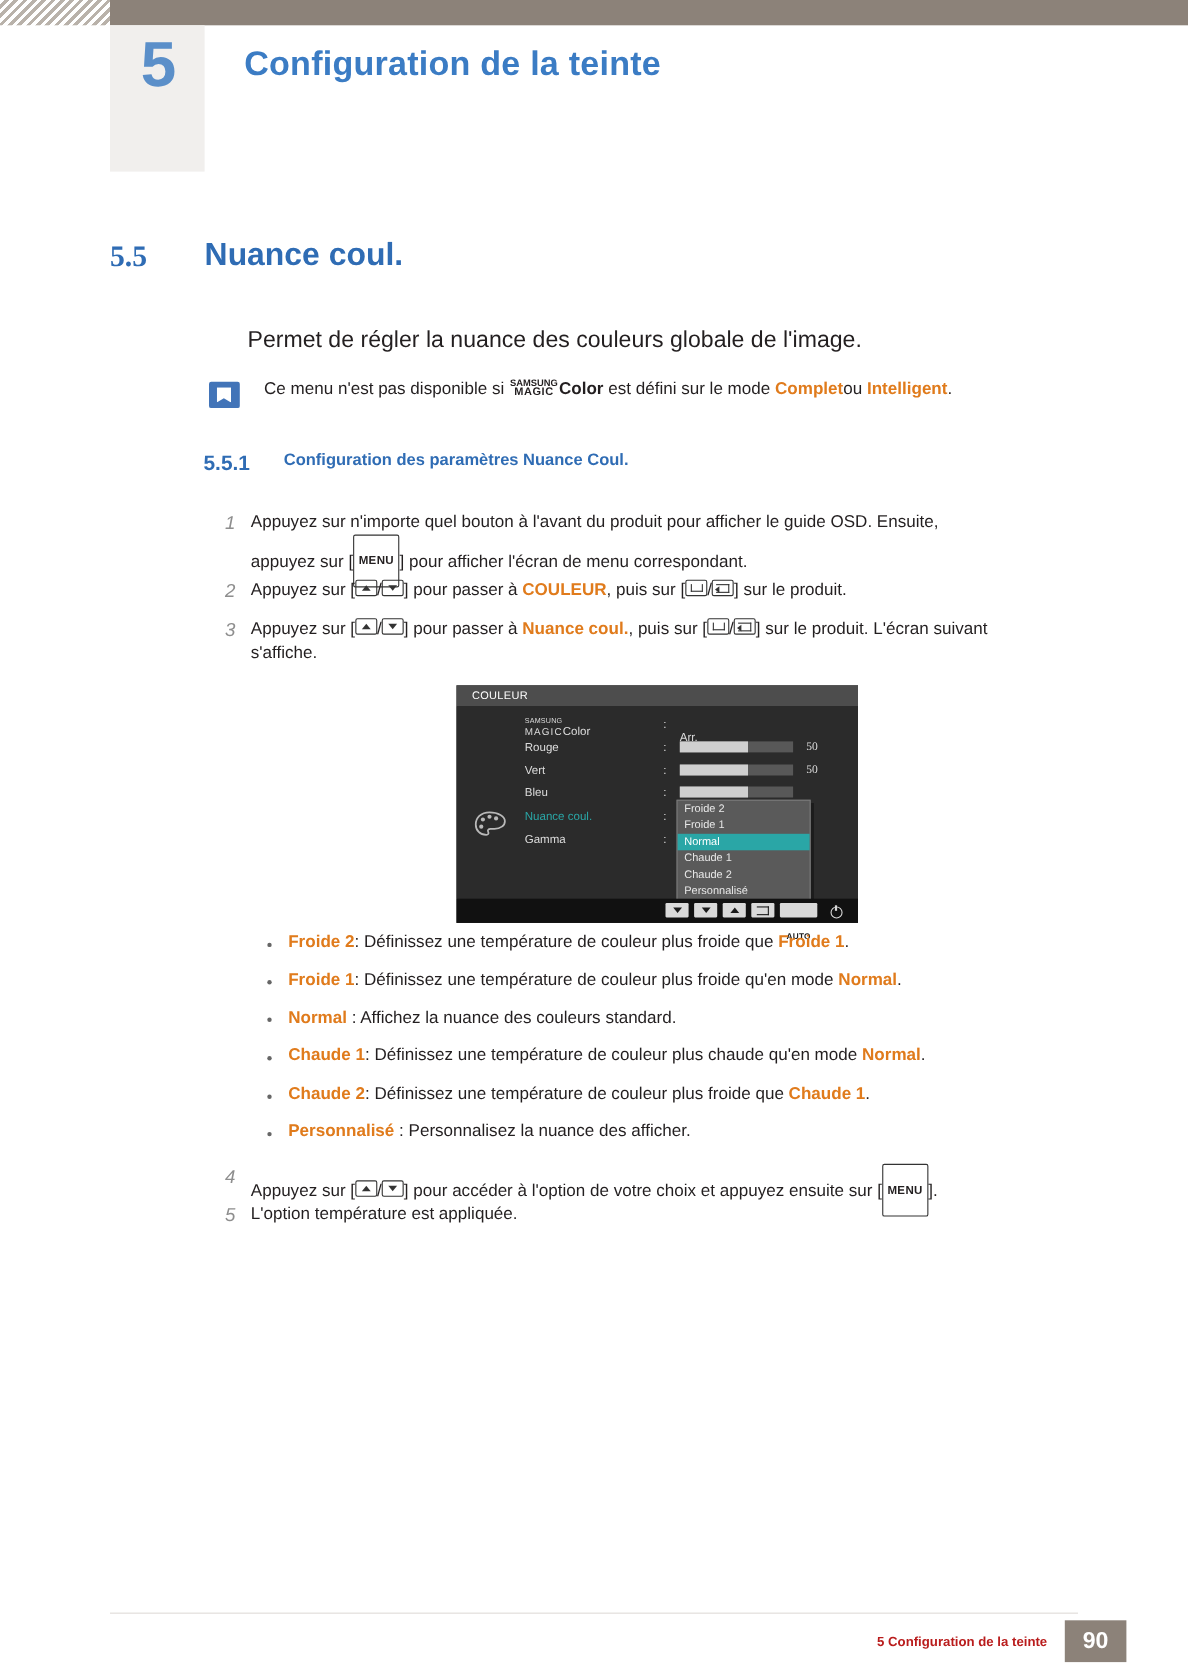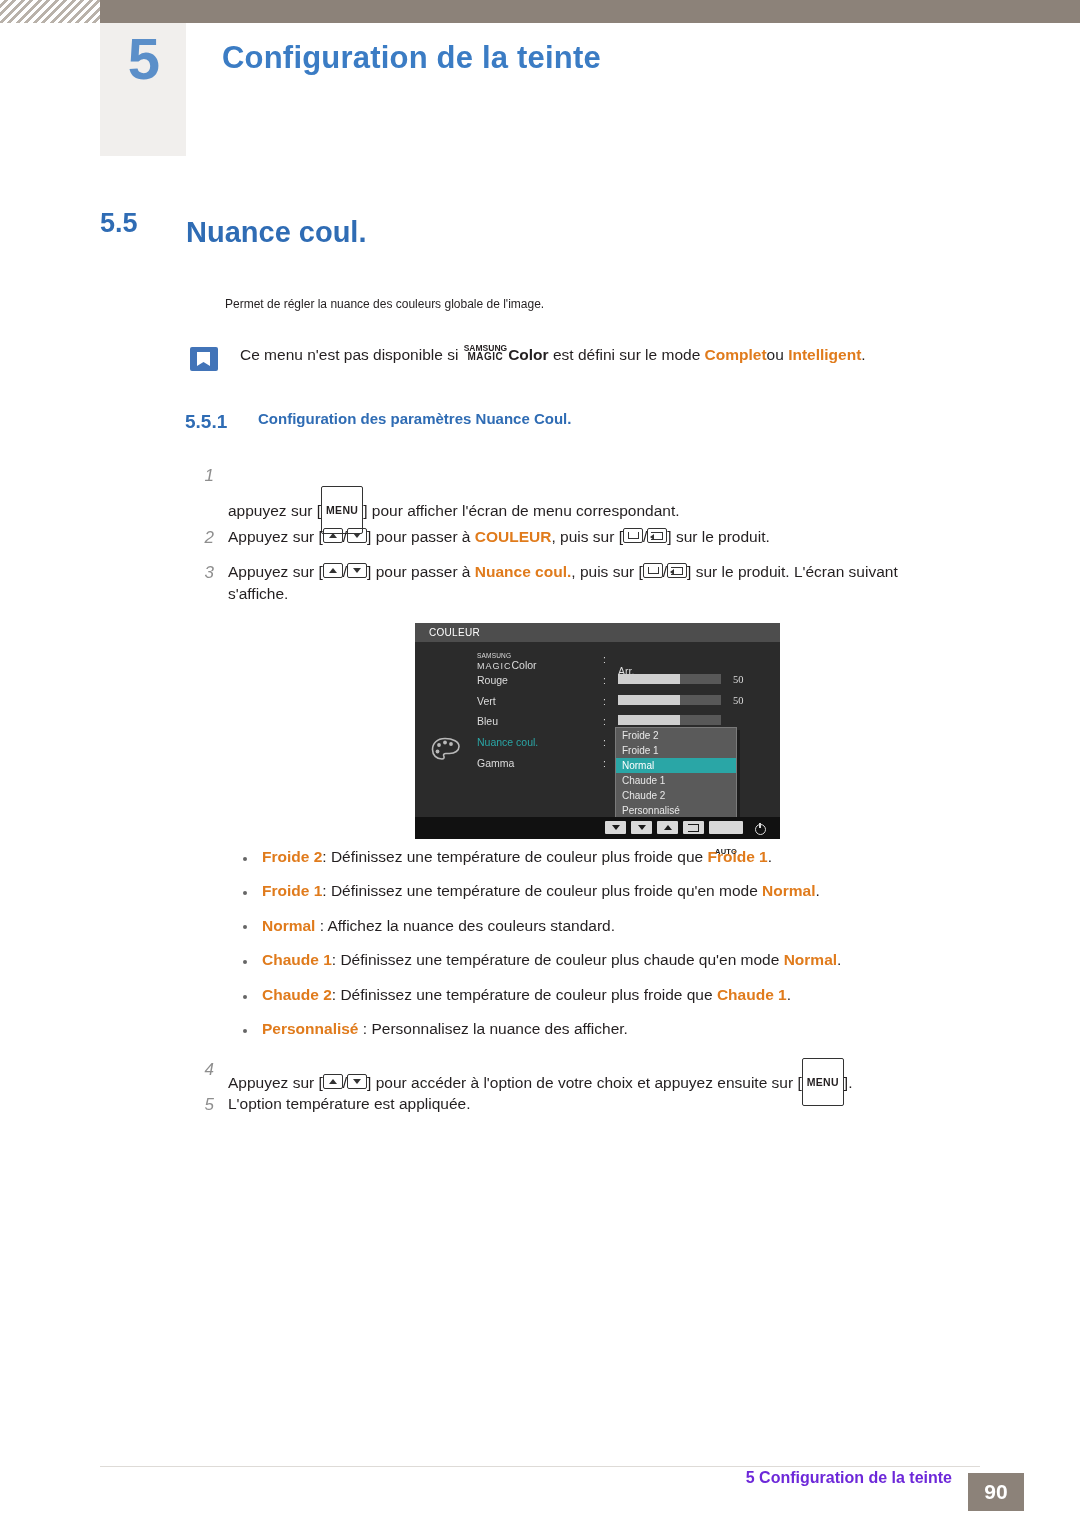--- a/index.html
+++ b/index.html
@@ -60,37 +60,38 @@
     top: 40px; left: 222px;
     font-size: 31px;
     font-weight: bold;
     color: #3b7cc4;
     letter-spacing: 0.2px;
   }
 
   
   .sec-num {
     position: absolute;
-    top: 208px; left: 100px;
+    top: 218px; left: 100px;
     font-size: 27px;
     font-weight: bold;
     color: #2f6cb4;
+    font-family: Liberation Serif, serif;
   }
   .sec-title {
     position: absolute;
     top: 216px; left: 186px;
     font-size: 29px;
     font-weight: bold;
     color: #2f6cb4;
   }
 
   .para-intro {
     position: absolute;
     top: 297px; left: 225px;
-    font-size: 12px;
+    font-size: 21px;
     color: #231f20;
   }
 
   
   .note-icon {
     position: absolute;
     top: 347px; left: 190px;
     width: 28px; height: 24px;
     background: #4274b8;
     border-radius: 2px;
@@ -389,24 +390,24 @@
   
   .footer-rule {
     position: absolute;
     bottom: 60px; left: 100px;
     width: 880px;
     height: 1px;
     background: #dedbd7;
   }
   .footer-text {
     position: absolute;
-    bottom: 40px; right: 128px;
-    font-size: 16px;
-    font-weight: bold;
-    color: #6d28d9;
+    bottom: 28px; right: 128px;
+    font-size: 12px;
+    font-weight: bold;
+    color: #b91c1c;
   }
   .footer-page-box {
     position: absolute;
     bottom: 16px; right: 56px;
     width: 56px; height: 38px;
     background: #8c8279;
     color: #ffffff;
     font-size: 21px;
     font-weight: bold;
     text-align: center;
@@ -439,21 +440,21 @@
   <span>est défini sur le mode</span>
   <span class="kw">Complet</span><span>ou</span>
   <span class="kw">Intelligent</span><span>.</span>
 </div>
 
 <div class="subsec-num">5.5.1</div>
 <div class="subsec-title">Configuration des paramètres Nuance Coul.</div>
 
 <div class="step-num" style="top:466px; left:190px;">1</div>
 <div class="step-text" style="top:464px;">
-  <br>
+  <span>Appuyez sur n'importe quel bouton à l'avant du produit pour afficher le guide OSD. Ensuite,</span><br>
   <span>appuyez sur [</span><span class="key">MENU</span><span>] pour afficher l'écran de menu correspondant.</span>
 </div>
 
 <div class="step-num" style="top:528px; left:190px;">2</div>
 <div class="step-text" style="top:526px;">
   <span>Appuyez sur [</span><span class="keyico up"></span><span>/</span><span class="keyico down"></span><span>] pour passer à</span>
   <span class="kw">COULEUR</span><span>, puis sur [</span><span class="keyico back"></span><span>/</span><span class="keyico enter"></span><span>] sur le produit.</span>
 </div>
 
 <div class="step-num" style="top:563px; left:190px;">3</div>

